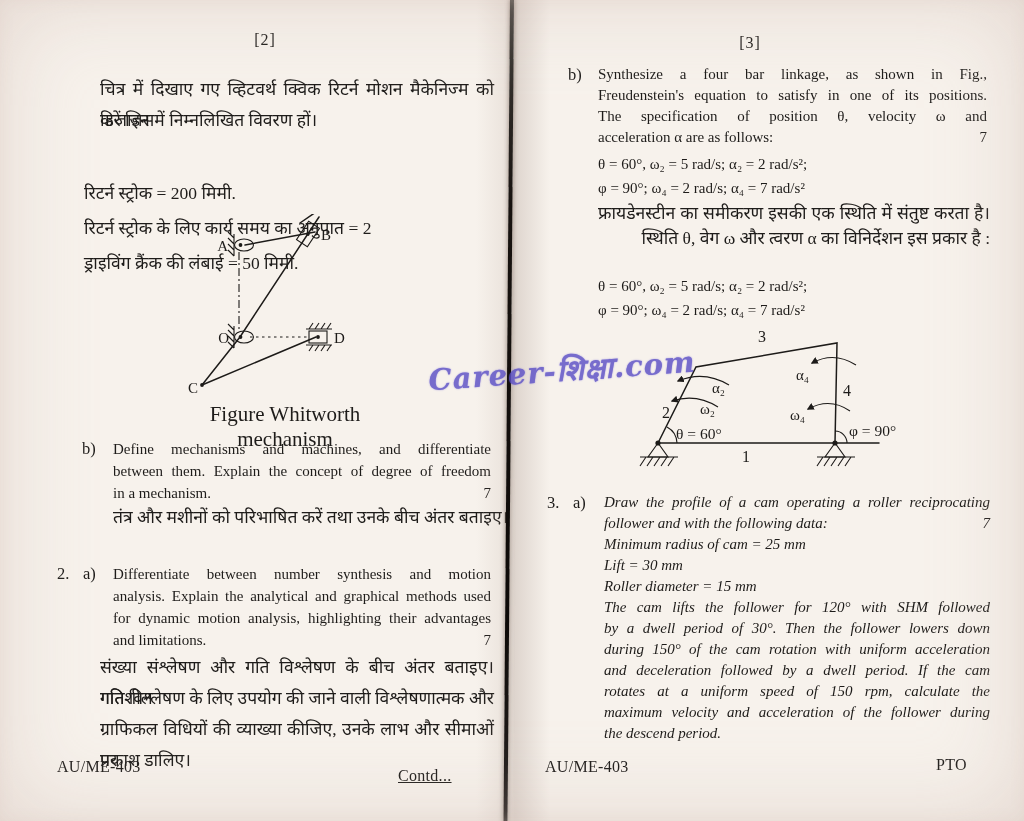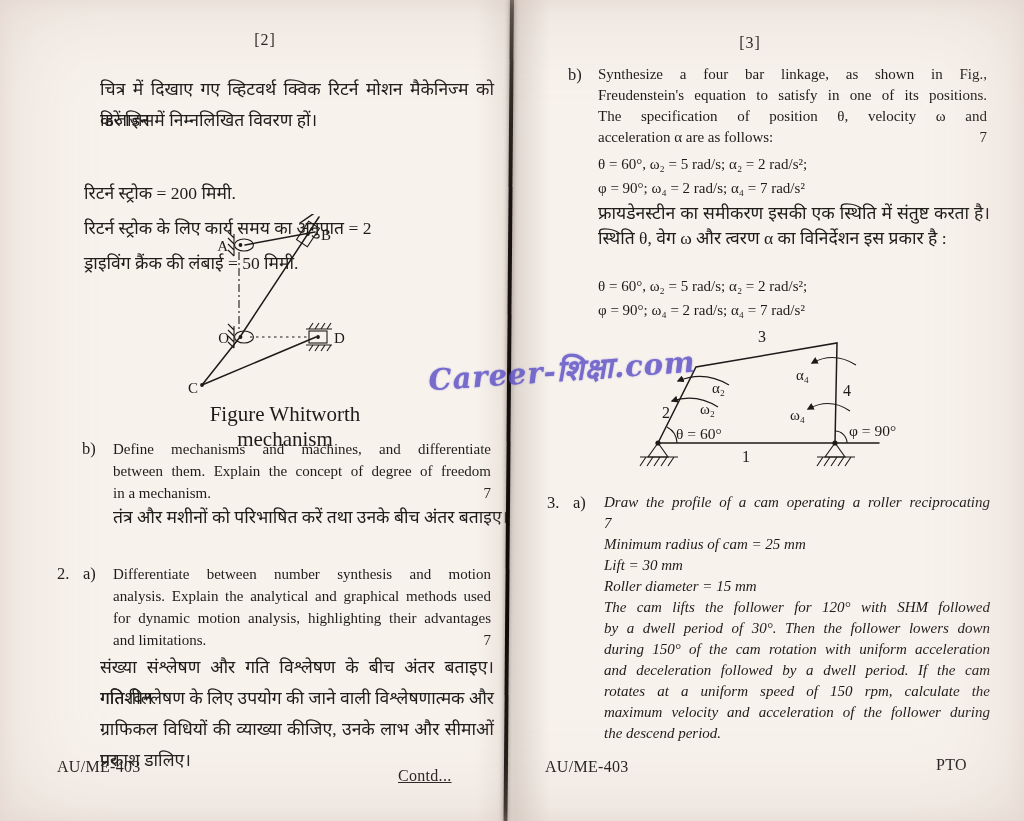--- a/index.html
+++ b/index.html
@@ -24,21 +24,21 @@
     transform-origin:top center; transform:rotate(0.45deg);
     box-shadow:0 0 5px rgba(110,92,82,.75);
   }
   .abs { position:absolute; }
   .pgnum { font-size:16px; text-align:center; letter-spacing:1px; }
   .en { font-size:15px; }
   .hi { font-size:17.5px; font-family:"Liberation Serif","DejaVu Sans",serif; }
   .lh21 .ln { height:21px; line-height:21px; white-space:nowrap; }
   .lh22 .ln { height:22px; line-height:22px; white-space:nowrap; }
   .lh24 .ln { height:24px; line-height:24px; white-space:nowrap; }
-  .lh25 .ln { height:25px; line-height:25px; white-space:nowrap; }
+  .lh25 .ln { height:25px; line-height:25px; white-space:nowrap;text-align:right; }
   .lh28 .ln { height:28px; line-height:28px; white-space:nowrap; }
   .lh31 .ln { height:31px; line-height:31px; white-space:nowrap; }
   .lh35 .ln { height:35px; line-height:35px; white-space:nowrap; }
   .just { text-align:justify; text-align-last:justify; white-space:normal !important; }
   .mline { display:flex; justify-content:space-between; white-space:nowrap; }
   .marker { font-size:16.5px; }
   .caption { font-size:21px; text-align:center; }
   .footer { font-size:16px; letter-spacing:.3px; }
   .stamp {
     position:absolute; left:428px; top:350px; z-index:5;
@@ -216,20 +216,21 @@
     <text x="68" y="84" font-size="15">ω₂</text>
     <text x="177" y="50" font-size="15" text-anchor="end">α₄</text>
     <text x="173" y="90" font-size="15" text-anchor="end">ω₄</text>
   </svg>
 
   <div class="abs marker" style="left:547px; top:493px;">3.</div>
   <div class="abs marker" style="left:573px; top:493px;">a)</div>
   <div class="abs en lh21" style="left:604px; top:492px; width:386px;font-style:italic;">
     <div class="ln just">Draw the profile of a cam operating a roller reciprocating</div>
     <div class="ln mline">
+      <span>follower and with the following data:</span>
       <span>7</span>
     </div>
     <div class="ln">Minimum radius of cam = 25 mm</div>
     <div class="ln">Lift = 30 mm</div>
     <div class="ln">Roller diameter = 15 mm</div>
     <div class="ln just">The cam lifts the follower for 120° with SHM followed</div>
     <div class="ln just">by a dwell period of 30°. Then the follower lowers down</div>
     <div class="ln just">during 150° of the cam rotation with uniform acceleration</div>
     <div class="ln just">and deceleration followed by a dwell period. If the cam</div>
     <div class="ln just">rotates at a uniform speed of 150 rpm, calculate the</div>

